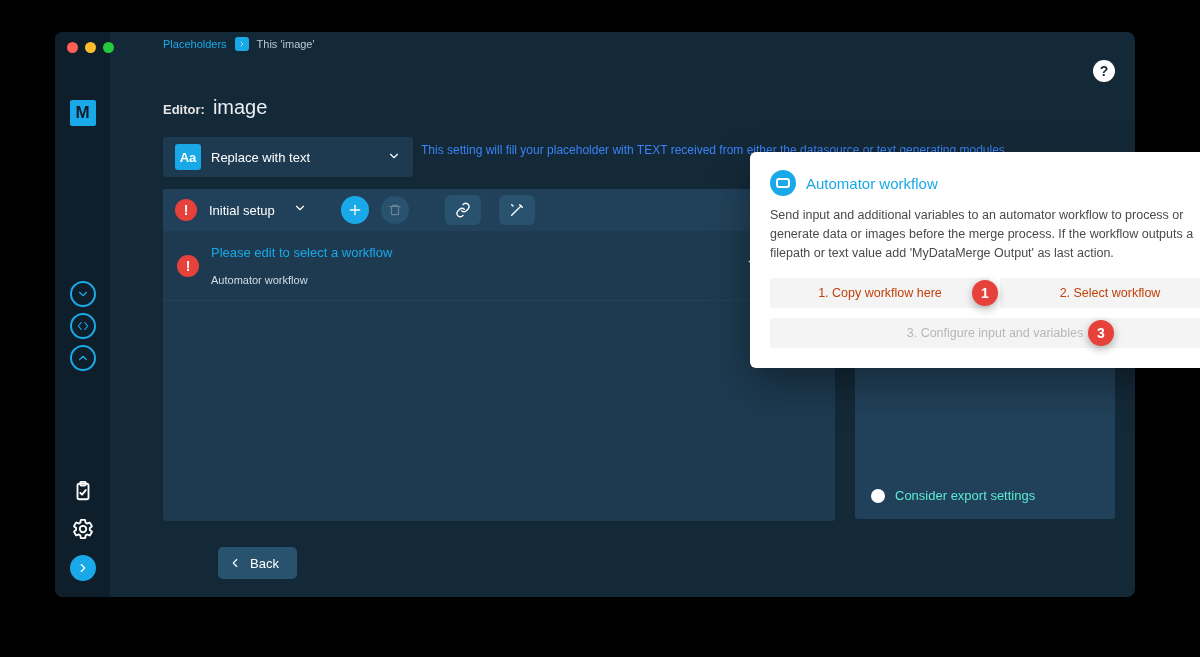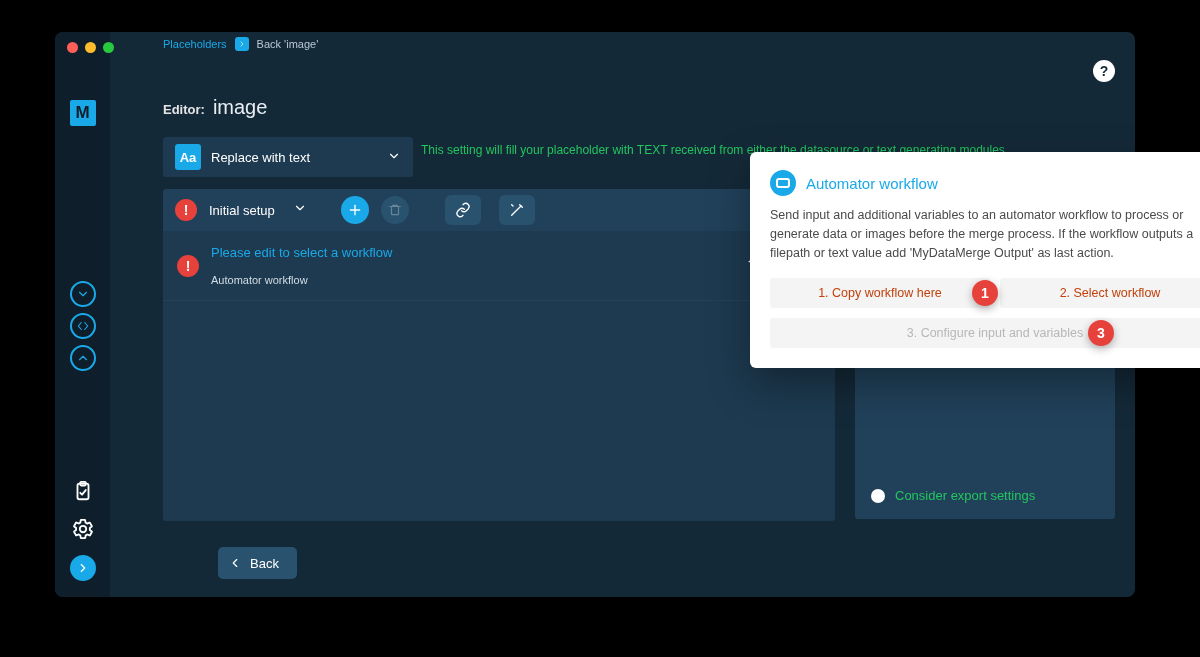--- a/index.html
+++ b/index.html
@@ -101,21 +101,21 @@
     display:flex; align-items:center; padding:0 12px; gap:10px;
     color:#fff; font-size:13px; cursor:pointer;
     border-radius:3px;
   }
   .aa-badge {
     width:26px; height:26px; background:#1aa9e8; border-radius:3px;
     display:flex;align-items:center;justify-content:center;
     color:#fff; font-size:13px; font-weight:600;
   }
   .dropdown .chev { margin-left:auto; }
-  .desc { color:#22c55e; font-size:12px; line-height:1.5; flex:1; padding-top:4px; }
+  .desc { color:#3b82f6; font-size:12px; line-height:1.5; flex:1; padding-top:4px; }
 
   .content-row { display:flex; gap:20px; padding: 0 20px; }
   .left-col { flex:1; display:flex; flex-direction:column; }
   .right-col { width:260px; }
 
   .setup-header {
     background:#21415a; height:42px; display:flex; align-items:center;
     padding:0 12px; gap:12px; border-radius:3px 3px 0 0;
   }
   .alert-dot {
@@ -154,21 +154,21 @@
     border-left:12px solid #fff;
     transform: scaleX(-1);
   }
 
   .right-panel {
     background:#21415a; border-radius:3px; min-height:330px;
     display:flex; flex-direction:column;
   }
   .right-panel .footer {
     margin-top:auto; padding:16px; display:flex; align-items:center; gap:10px;
-    color:#22c55e; font-size:13px;
+    color:#5eead4; font-size:13px;
   }
   .radio-dot {
     width:14px;height:14px;border-radius:50%;background:#fff;
   }
 
   .back-btn {
     position:absolute; left:75px; bottom:18px;
     background:#29526f; color:#fff;
     height:32px; padding:0 18px 0 10px; border-radius:5px;
     display:flex;align-items:center;gap:8px; font-size:13px; cursor:pointer;
@@ -261,21 +261,21 @@
   </div>
 
   <div class="main">
     <div class="breadcrumb">
       <span class="bc-link">Placeholders</span>
       <span class="bc-chev">
         <svg viewBox="0 0 24 24">
             <polyline points="9 6 15 12 9 18"></polyline>
           </svg>
       </span>
-      <span>Back 'image'</span>
+      <span>This 'image'</span>
     </div>
 
     <div class="help-btn">?</div>
 
     <div class="page-title">
       <span class="label">Editor:</span>
       <span class="name">image</span>
     </div>
 
     <div class="settings-row">

